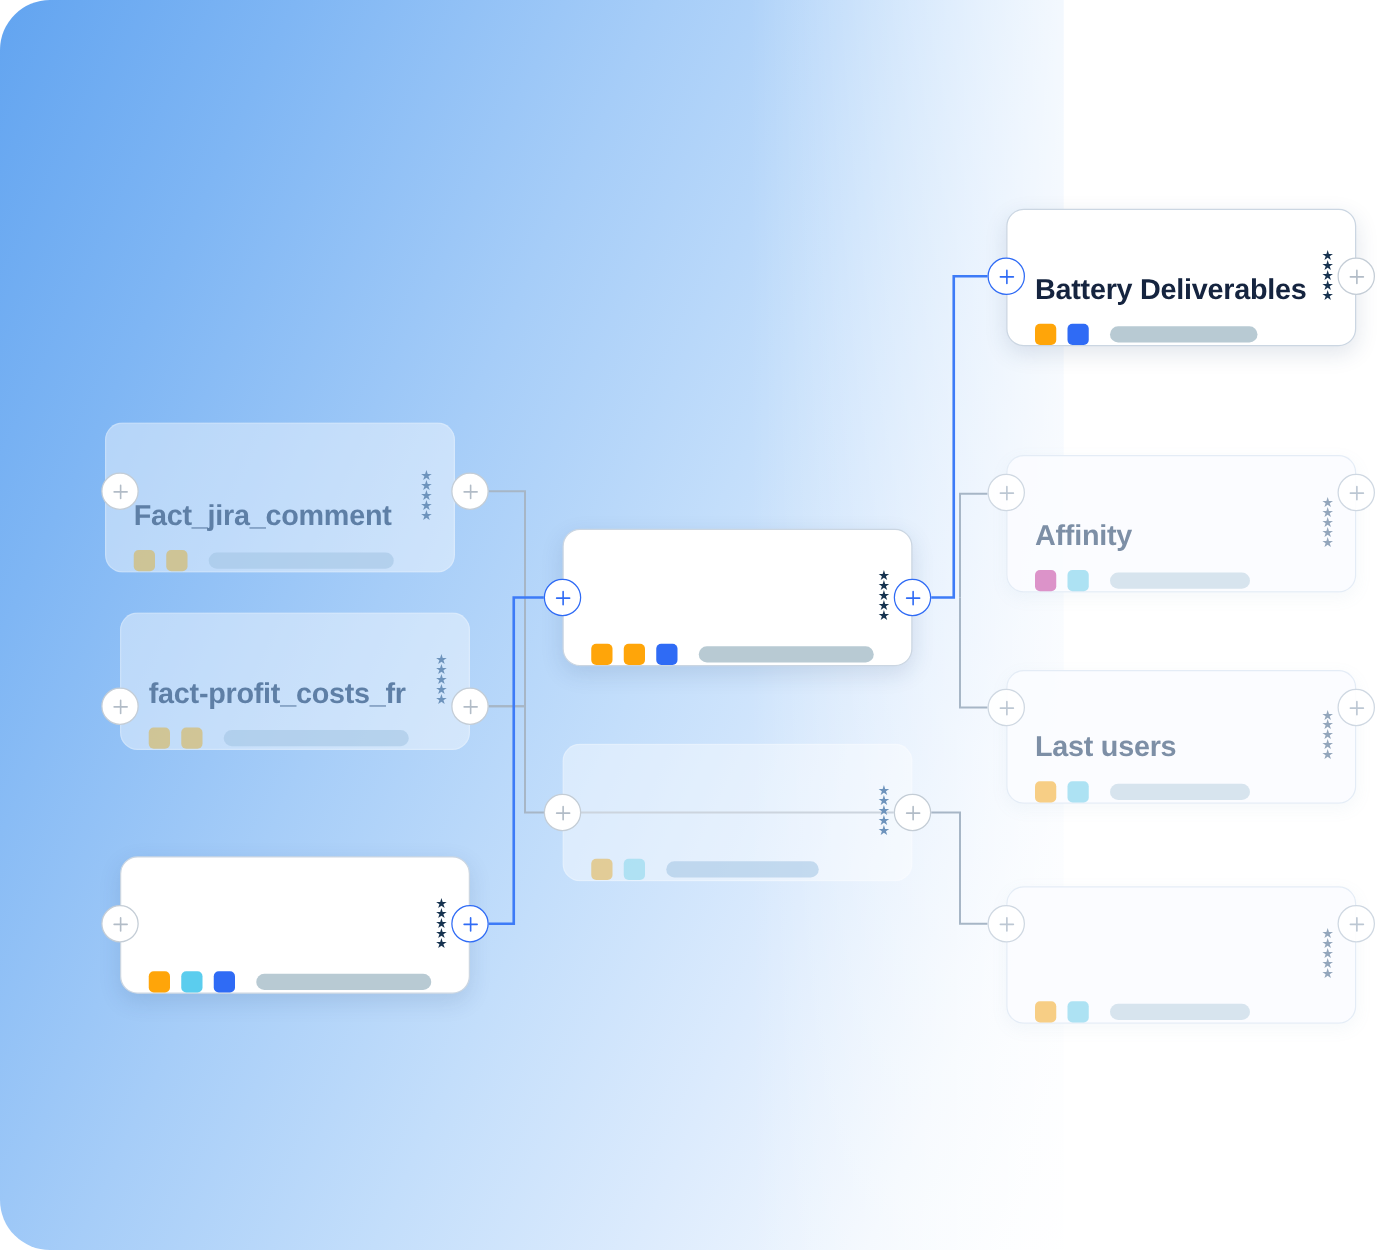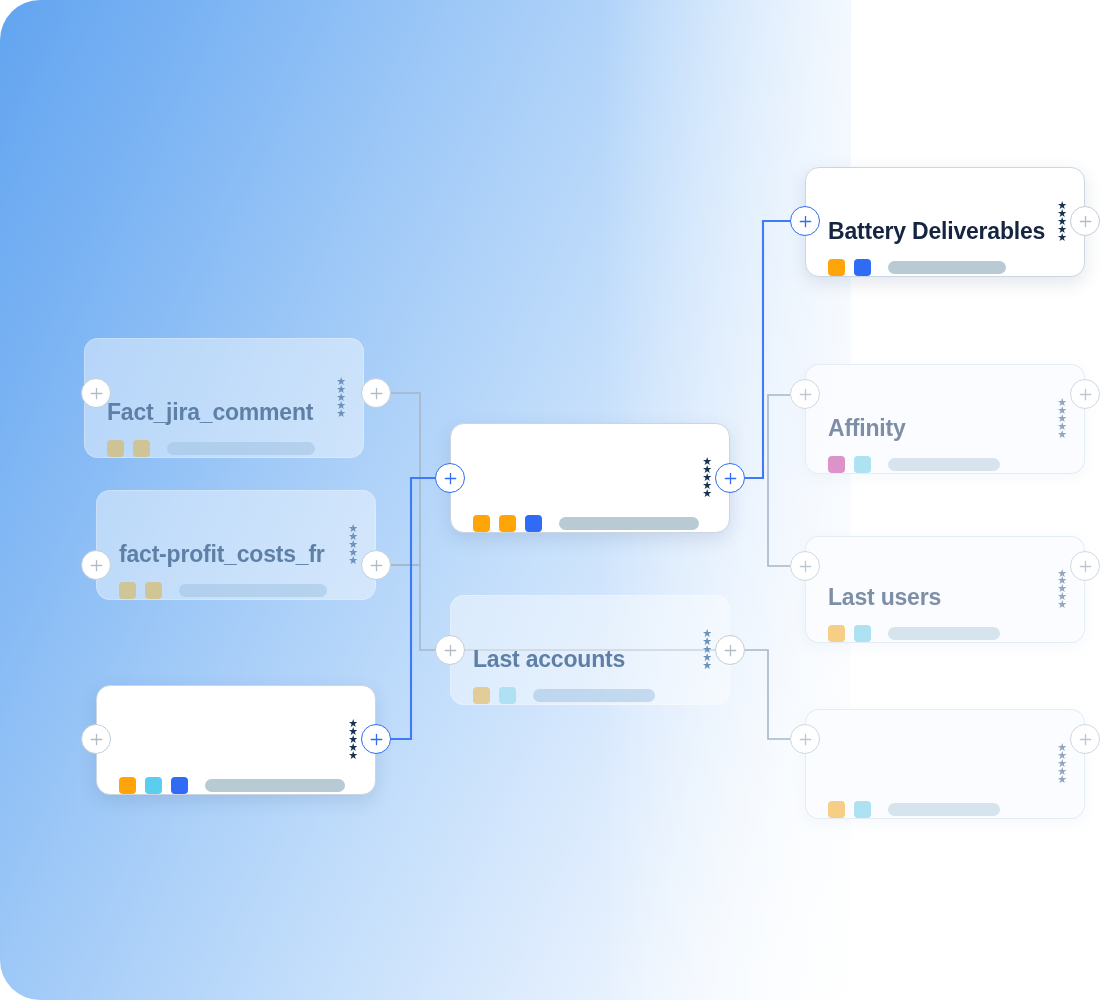--- a/index.html
+++ b/index.html
@@ -303,21 +303,20 @@
       </svg>
   </div>
   <div class="plus on" style="left:715px; top:463px;">
     <svg width="13" height="13" viewBox="0 0 13 13">
         <path d="M6.5 1.3v10.4M1.3 6.5h10.4" stroke="currentColor" stroke-width="1.3" stroke-linecap="round"></path>
       </svg>
   </div>
 
   <div class="node dim-blue" style="left:450px; top:595px; width:280px; height:110px;">
     <div class="node-body">
-      <div class="node-title">Last accounts</div>
       <div class="node-meta">
         <span class="chip" style="background:#E3B858"></span>
         <span class="chip" style="background:#8FD8EE"></span>
         <span class="bar" style="width:122px"></span>
       </div>
       <div class="stars">
         <span>★</span>
           <span>★</span>
           <span>★</span>
           <span>★</span>

